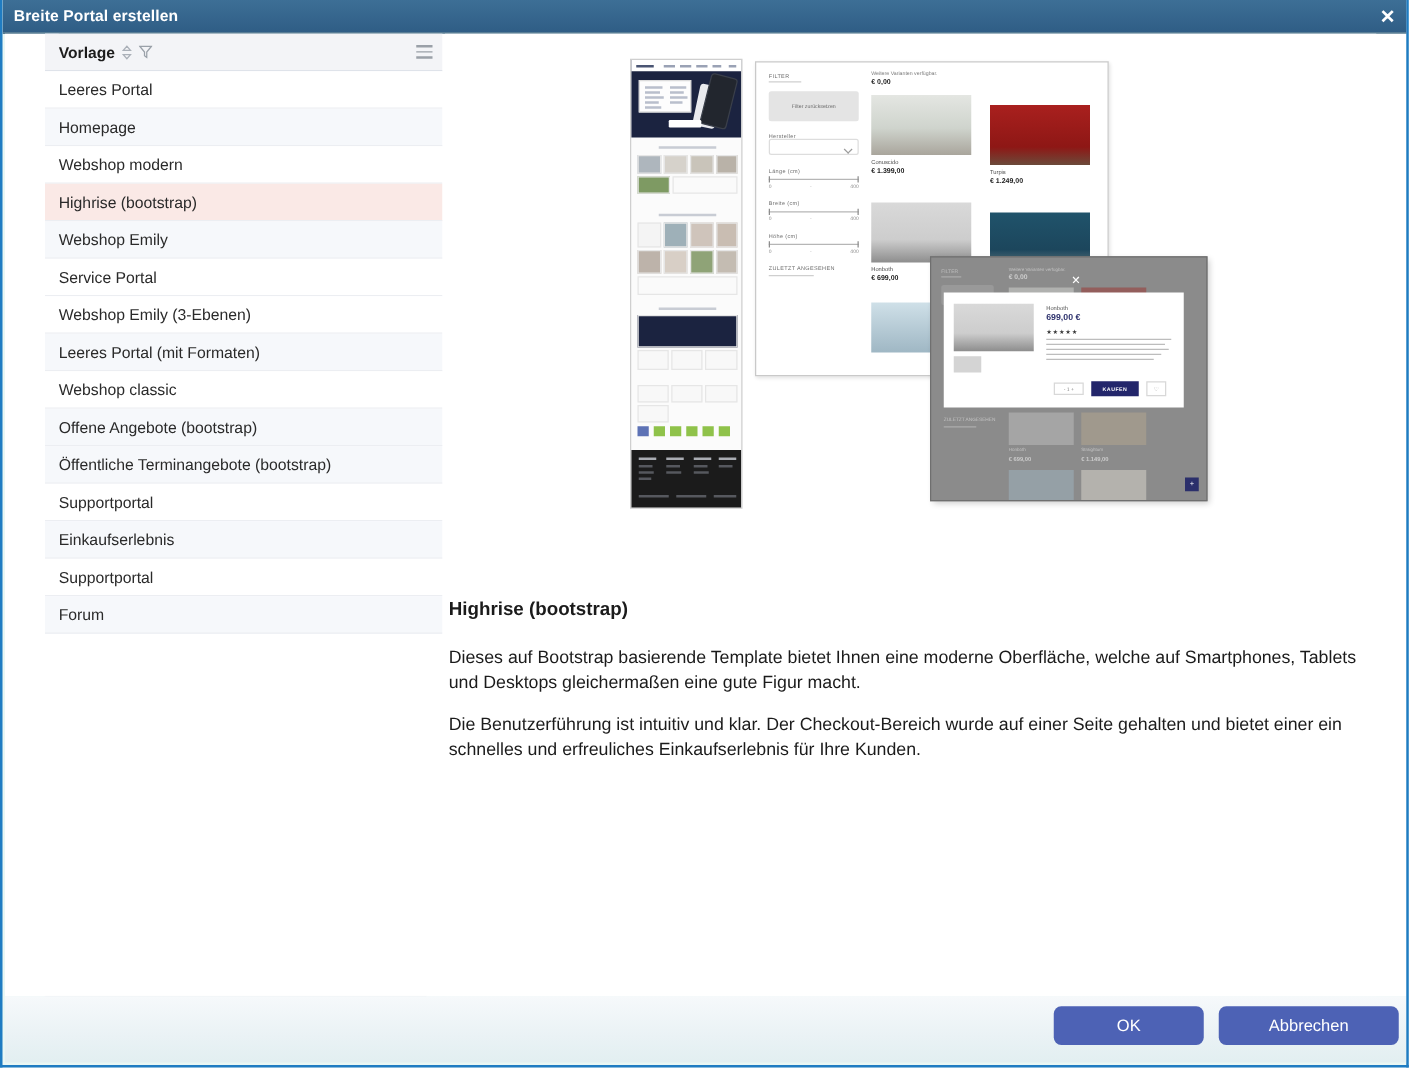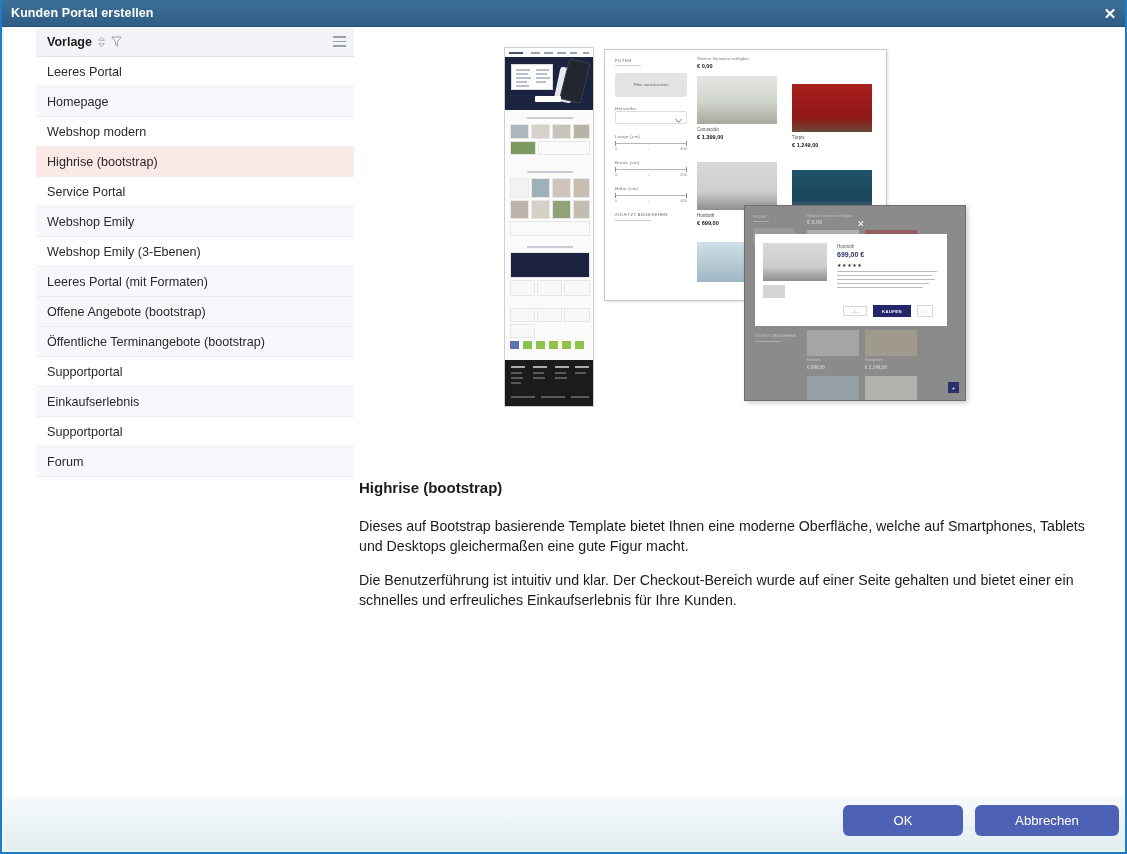--- a/index.html
+++ b/index.html
@@ -346,21 +346,21 @@
     display: flex; align-items: center; justify-content: center;
   }
   .mv-ghost { position: absolute; opacity: .55; }
 </style>
 </head>
 <body>
 
 <div class="window">
 
   <div class="titlebar">
-    <div class="titlebar-title">Kunden Portal erstellen</div>
+    <div class="titlebar-title">Breite Portal erstellen</div>
     <div class="titlebar-close">✕</div>
   </div>
 
   <div class="dialog-body">
 
     <div class="list-gutter"></div>
     <div class="list-gutter-lower"></div>
 
     <div class="list-panel">
 
@@ -382,24 +382,25 @@
             <i></i>
             <i></i>
         </span>
       </div>
 
       <div class="list-rows">
         <div class="list-row odd">Leeres Portal</div>
         <div class="list-row even">Homepage</div>
         <div class="list-row odd">Webshop modern</div>
         <div class="list-row selected">Highrise (bootstrap)</div>
+        <div class="list-row even">Webshop Emily</div>
         <div class="list-row odd">Service Portal</div>
-        <div class="list-row even">Webshop Emily</div>
         <div class="list-row odd">Webshop Emily (3-Ebenen)</div>
         <div class="list-row even">Leeres Portal (mit Formaten)</div>
+        <div class="list-row odd">Webshop classic</div>
         <div class="list-row even">Offene Angebote (bootstrap)</div>
         <div class="list-row even">Öffentliche Terminangebote (bootstrap)</div>
         <div class="list-row odd">Supportportal</div>
         <div class="list-row even">Einkaufserlebnis</div>
         <div class="list-row odd">Supportportal</div>
         <div class="list-row even">Forum</div>
       </div>
     </div>
 
     <div class="list-footer">

